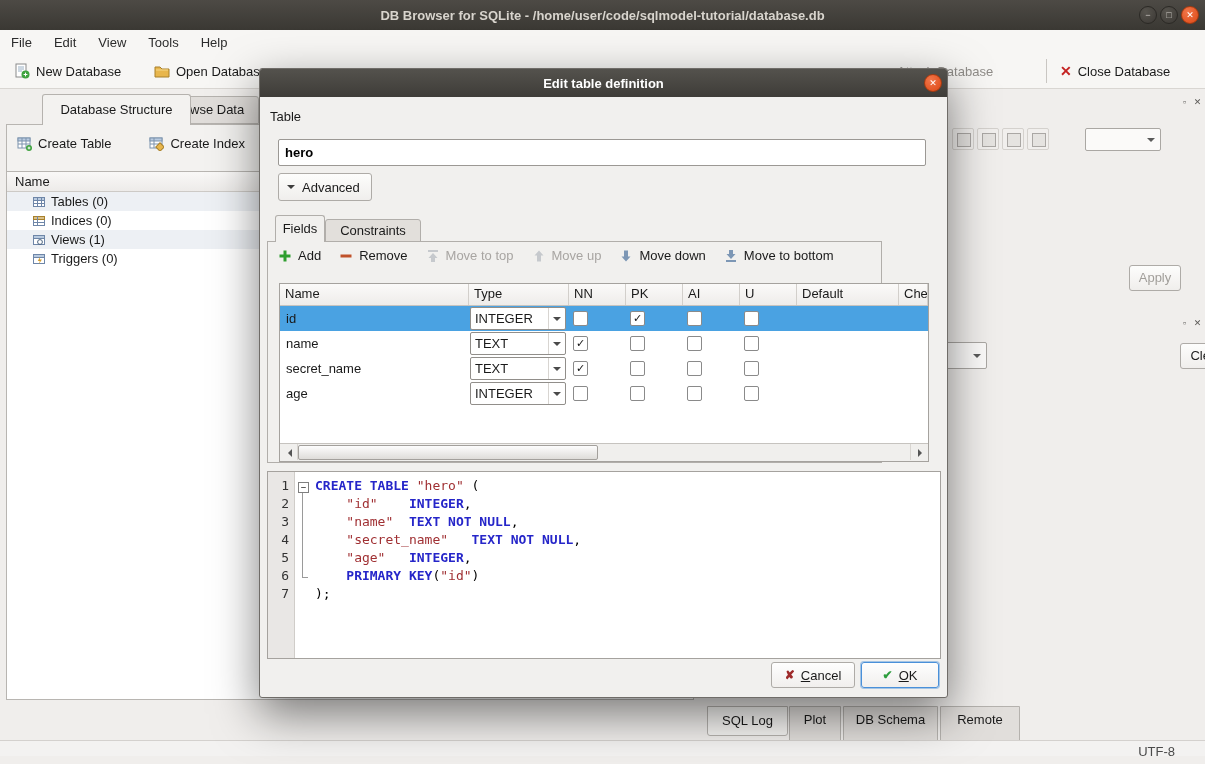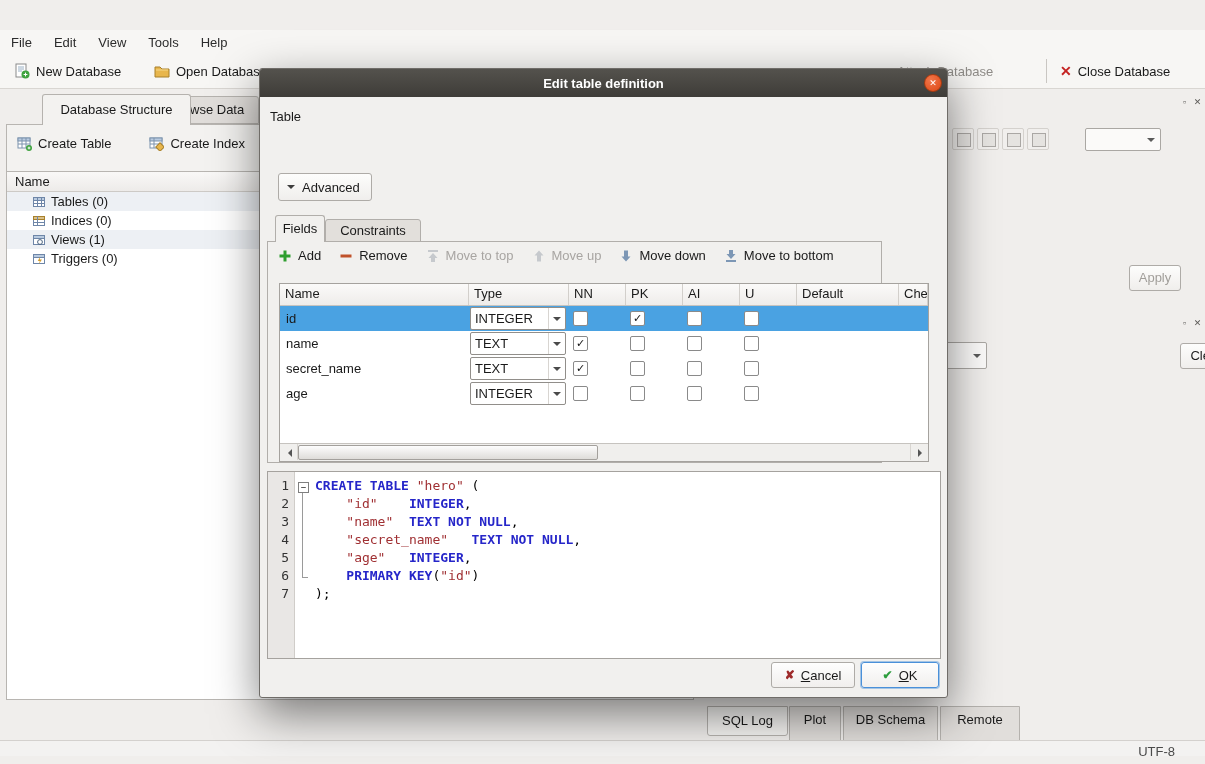--- a/index.html
+++ b/index.html
@@ -152,20 +152,28 @@
   .ic-cross{color:#9e2a2a;font-weight:bold;font-size:12px;}
   .ic-cross::before{content:"✘";}
   .ic-check{color:#2e9e3e;font-weight:bold;font-size:12px;}
   .ic-check::before{content:"✔";}
 </style>
 </head>
 <body>
 
 <div id="app">
 
+  <div class="titlebar">
+    <div class="win-title">DB Browser for SQLite - /home/user/code/sqlmodel-tutorial/database.db</div>
+    <div class="win-controls">
+      <div class="wbtn ic-min"></div>
+      <div class="wbtn ic-max"></div>
+      <div class="wbtn close ic-x"></div>
+    </div>
+  </div>
 
   <div class="menubar">
     <span class="menu-item">File</span>
     <span class="menu-item">Edit</span>
     <span class="menu-item">View</span>
     <span class="menu-item">Tools</span>
     <span class="menu-item">Help</span>
   </div>
 
   <div class="toolbar">
@@ -279,20 +287,21 @@
     <span class="enc">UTF-8</span>
   </div>
 
   <div class="dialog">
     <div class="dtitle">
       <span class="txt">Edit table definition</span>
       <div class="dclose ic-x"></div>
     </div>
 
     <div class="dlabel">Table</div>
+    <input class="tname-input" type="text" value="hero" style="">
 
     <div class="adv-btn">
       <span class="adv-arrow"></span>
       <span>Advanced</span>
     </div>
 
     <div class="dtab active">Fields</div>
     <div class="dtab inactive">Constraints</div>
 
     <div class="fields-pane">

